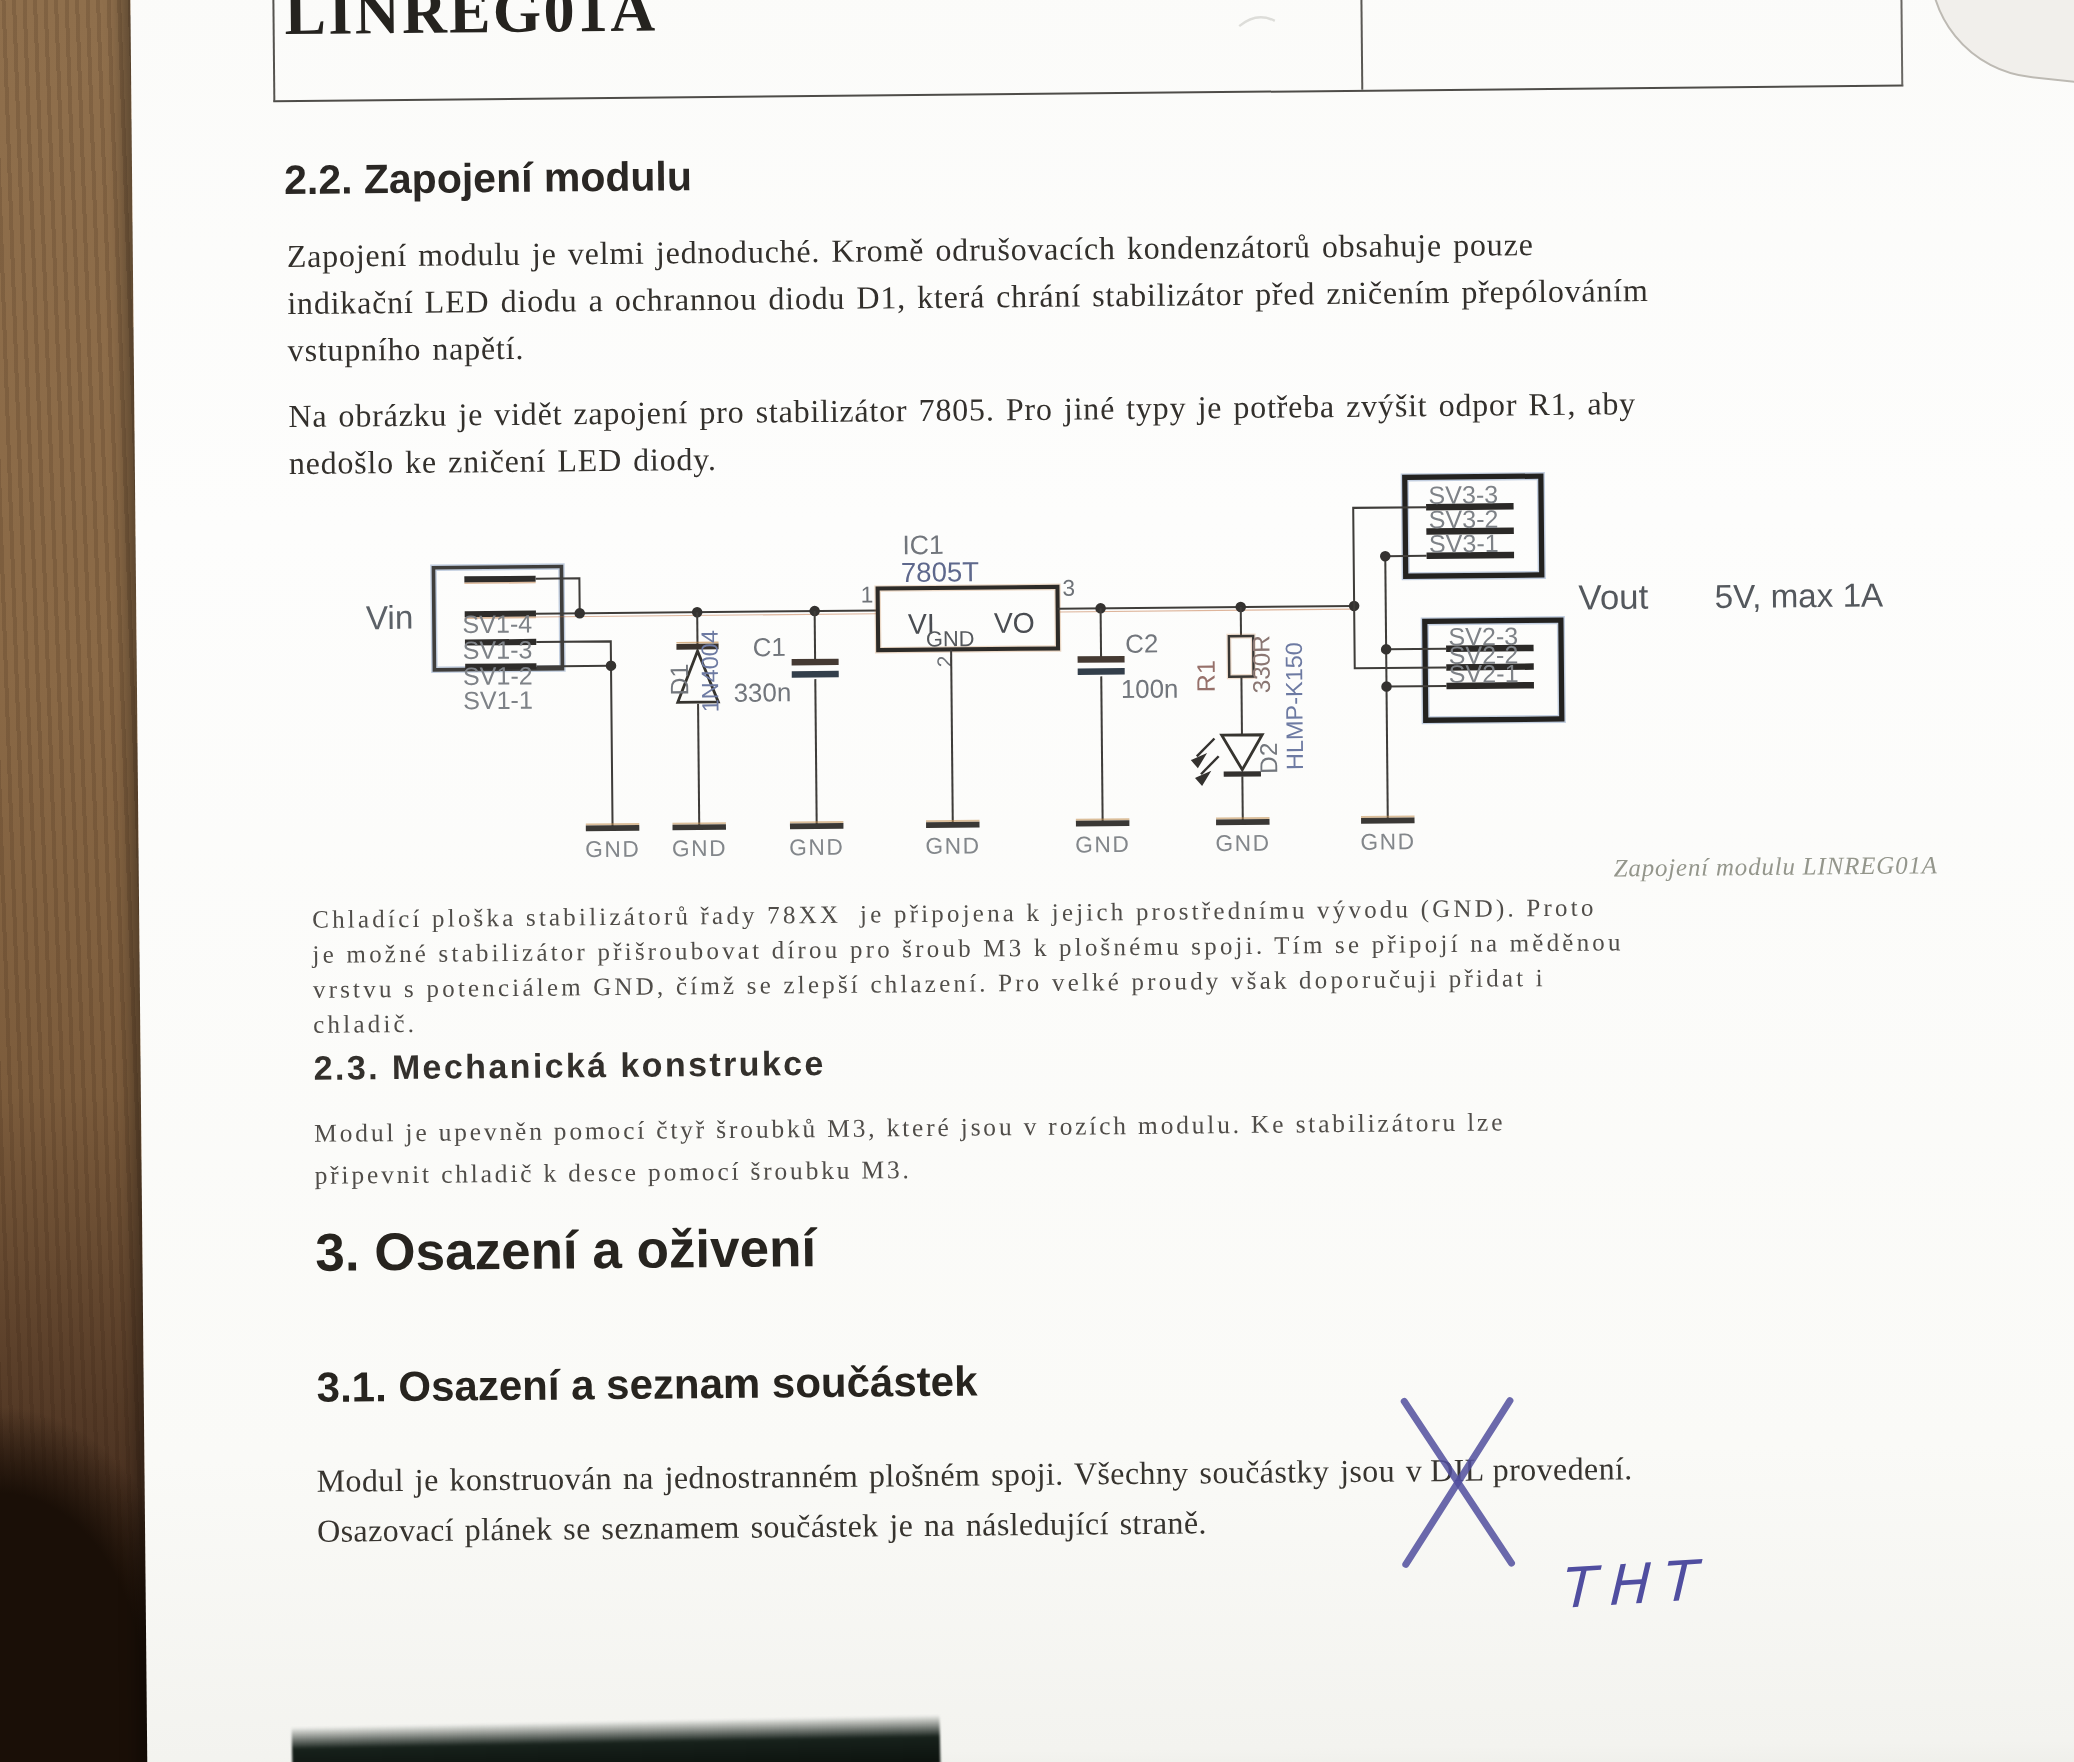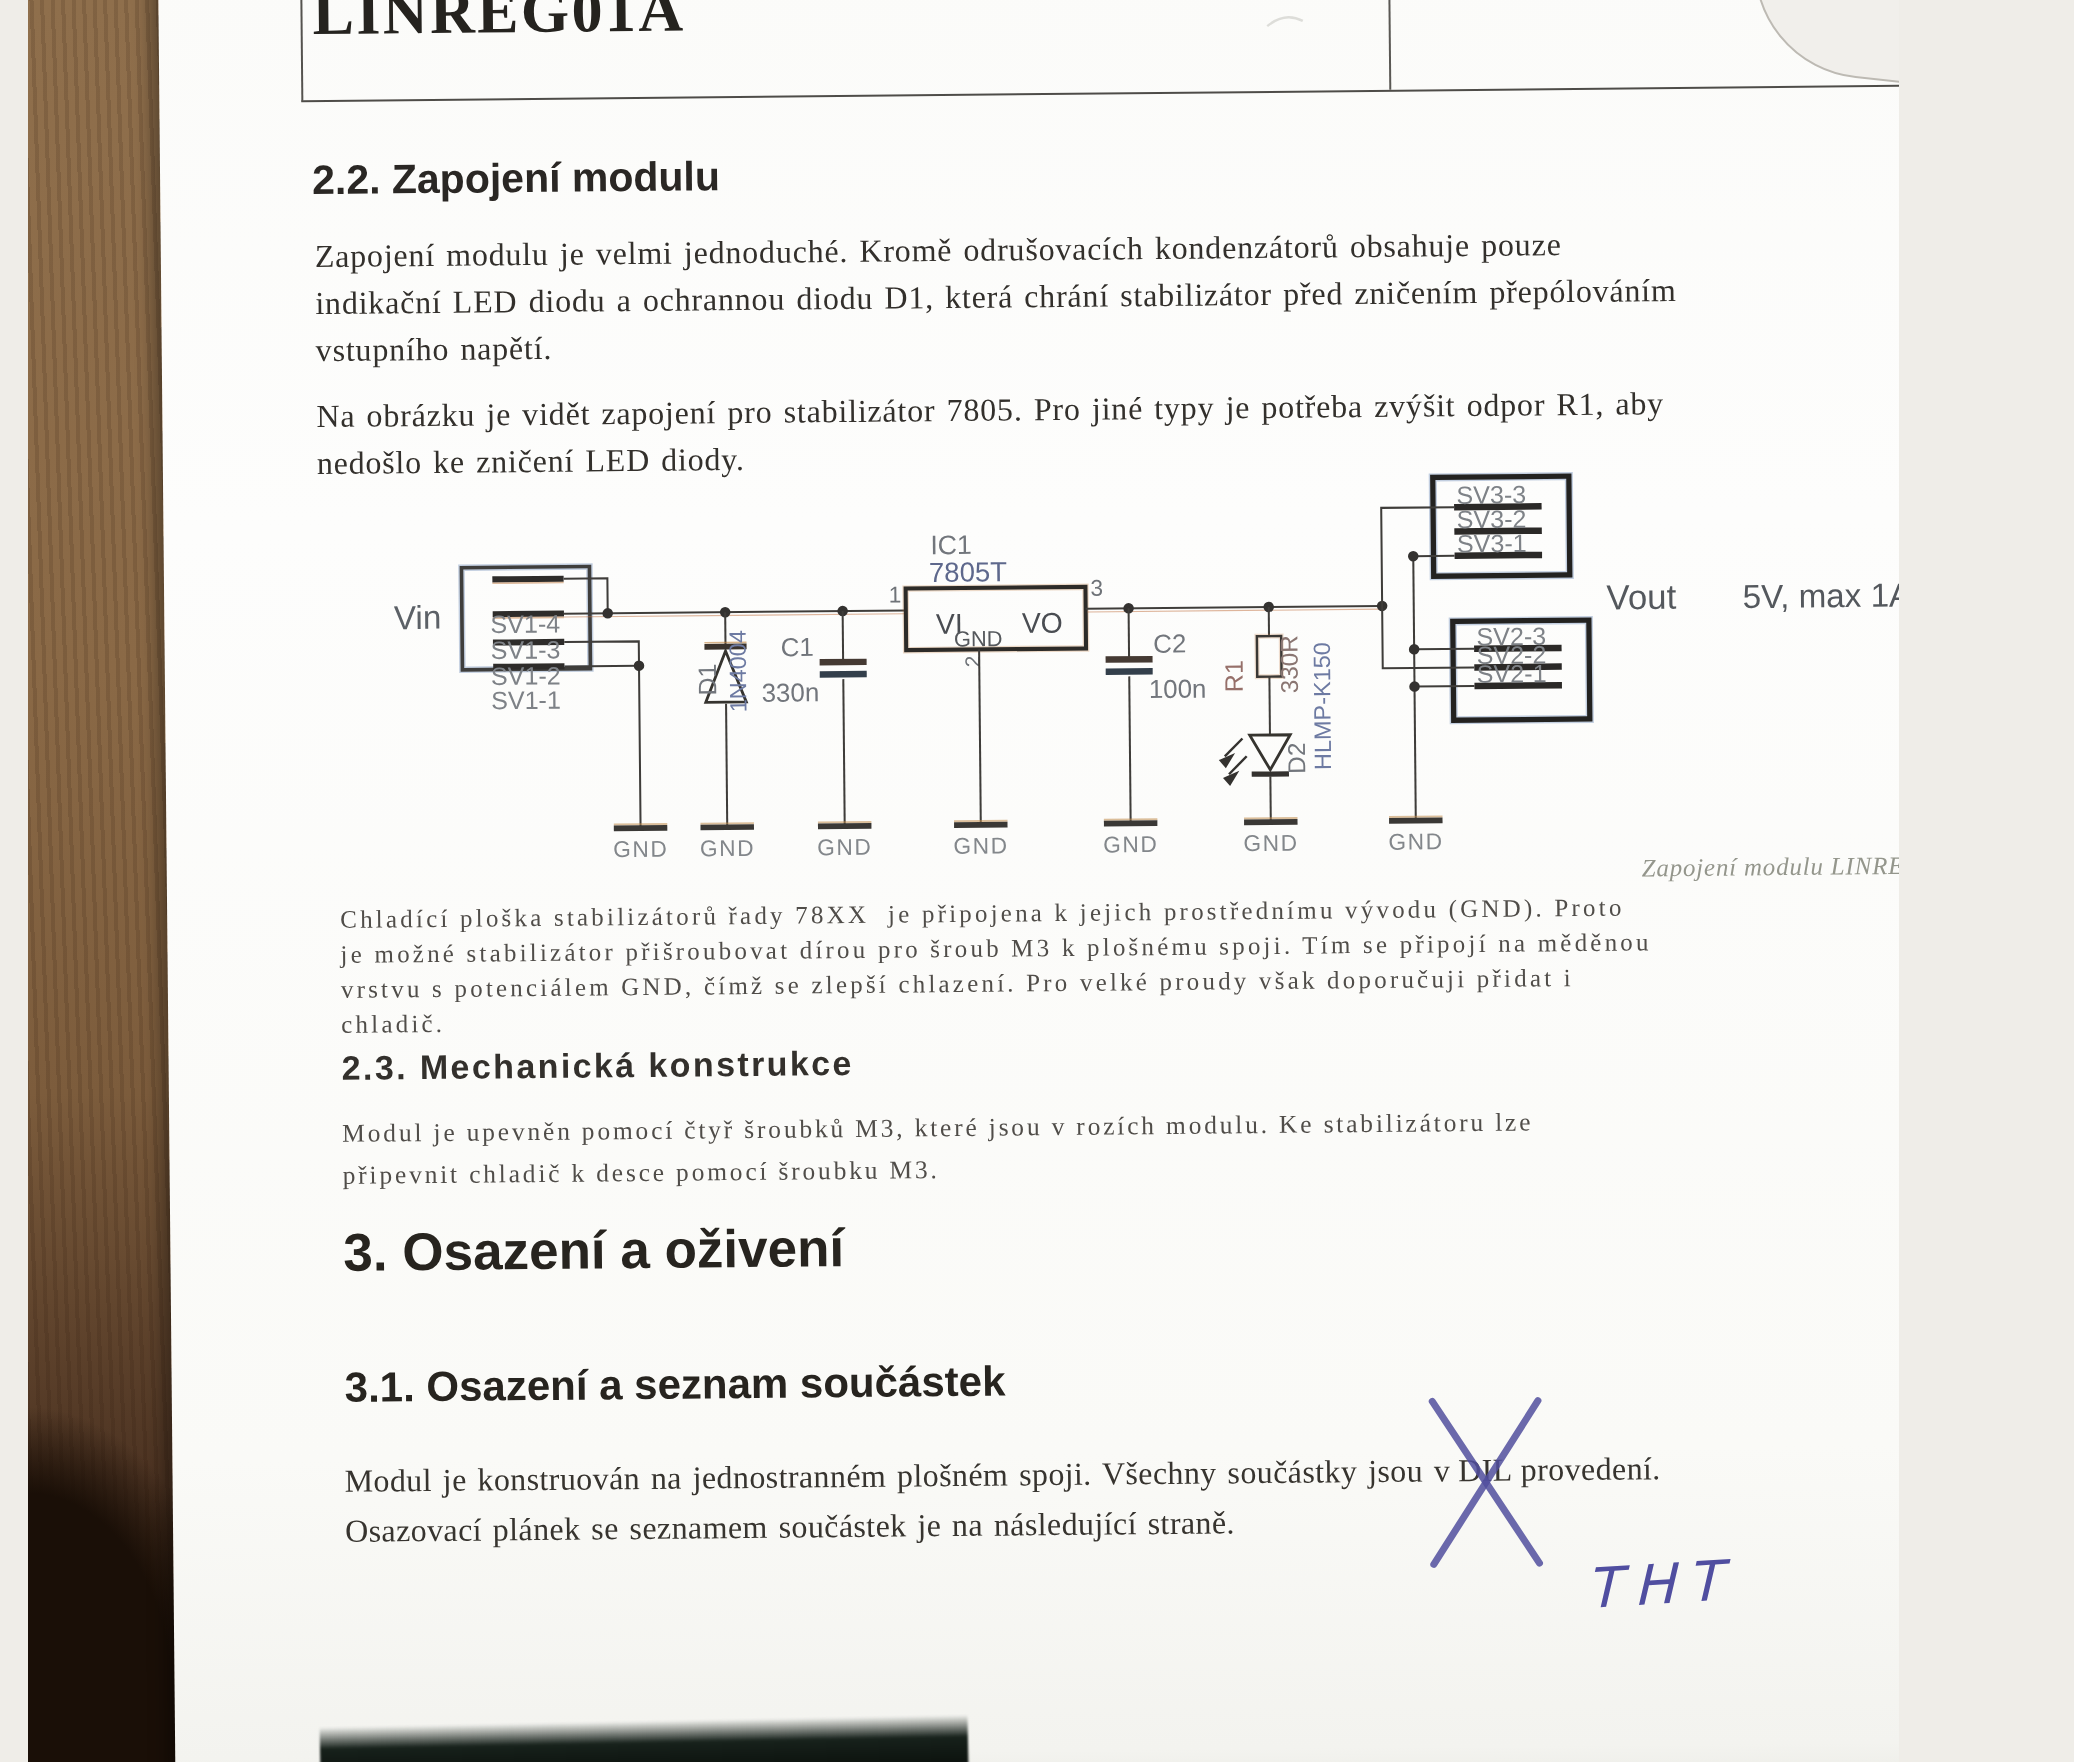--- a/index.html
+++ b/index.html
@@ -1,18 +1,18 @@
 <!DOCTYPE html>
 <html style="font-size:13px"><head>
 <meta charset="utf-8">
 <style>
   html,body{margin:0;padding:0;}
   body{width:2074px;height:1763px;overflow:hidden;background:#efede8;
        font-family:"Liberation Serif","DejaVu Serif",serif;}
-  .page{position:relative;width:1871px;height:1763px;overflow:hidden;margin-left:28px;}
+  .page{position:relative;width:2074px;height:1763px;overflow:hidden;}
 
   
   .wood{position:absolute;left:0;top:0;width:174px;height:1763px;
     background:
       repeating-linear-gradient(88deg, rgba(40,20,8,.14) 0 4px, rgba(0,0,0,0) 4px 10.5px),
       linear-gradient(180deg,#8f6f4c 0%,#8a6946 38%,#7c5c3c 62%,#4c3322 84%,#241509 100%);}
   .wood-shadow{position:absolute;left:0;top:1345px;width:219px;height:418px;
     background:radial-gradient(120% 90% at 0% 85%, #1a0f07 0%, #1a0f07 55%, rgba(26,15,7,0) 78%);}
   .desk-band{position:absolute;left:292px;top:1721px;width:648px;height:49px;
     transform:rotate(-1.1deg);filter:blur(1.2px);

